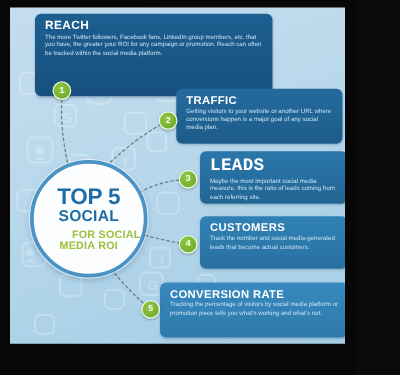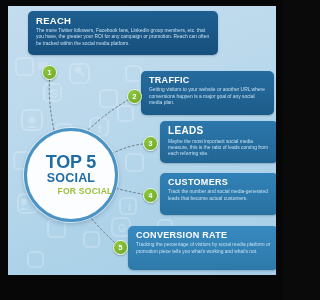--- a/index.html
+++ b/index.html
@@ -62,21 +62,21 @@
     margin: 0;
     color: #c4e0f2;
     line-height: 1.32;
   }
 
   
   #card-reach {
     left: 20px;
     top: 5px;
     width: 190px;
-    height: 44px;
+    height: 66px;
     background: linear-gradient(180deg, #1d5f91 0%, #1a5686 55%, #17507e 100%);
   }
   #card-reach .card-title { font-size: 9.5px; }
   #card-reach .card-body  { font-size: 4.9px; }
 
   
   #card-traffic {
     left: 133px;
     top: 65px;
     width: 133px;
@@ -87,21 +87,21 @@
   #card-traffic .card-body  { font-size: 4.9px; }
 
   
   #card-leads {
     left: 152px;
     top: 115px;
     width: 118px;
     height: 42px;
     background: linear-gradient(180deg, #2b76aa 0%, #266d9e 60%, #226593 100%);
   }
-  #card-leads .card-title { font-size: 10px; }
+  #card-leads .card-title { font-size: 14px; font-family: Liberation Mono, monospace; }
   #card-leads .card-body  { font-size: 4.9px; }
 
   
   #card-customers {
     left: 152px;
     top: 167px;
     width: 118px;
     height: 42px;
     background: linear-gradient(180deg, #3181b6 0%, #2c78aa 60%, #2870a0 100%);
   }
@@ -270,20 +270,21 @@
 
     <div class="card" id="card-customers">
       <div class="card-title">CUSTOMERS</div>
       <div class="card-body">Track the number and social media-generated leads that become actual customers.</div>
     </div>
 
     <div id="center-badge">
       <div id="badge-top5">TOP 5</div>
       <div id="badge-metrics">SOCIAL</div>
       <div id="badge-sub1">FOR SOCIAL</div>
+      <div id="badge-sub2">MEDIA ROI</div>
     </div>
 
     <div class="step-marker" id="step-1">1</div>
     <div class="step-marker" id="step-2">2</div>
     <div class="step-marker" id="step-3">3</div>
     <div class="step-marker" id="step-4">4</div>
     <div class="step-marker" id="step-5">5</div>
 
   </div>
 </div>

